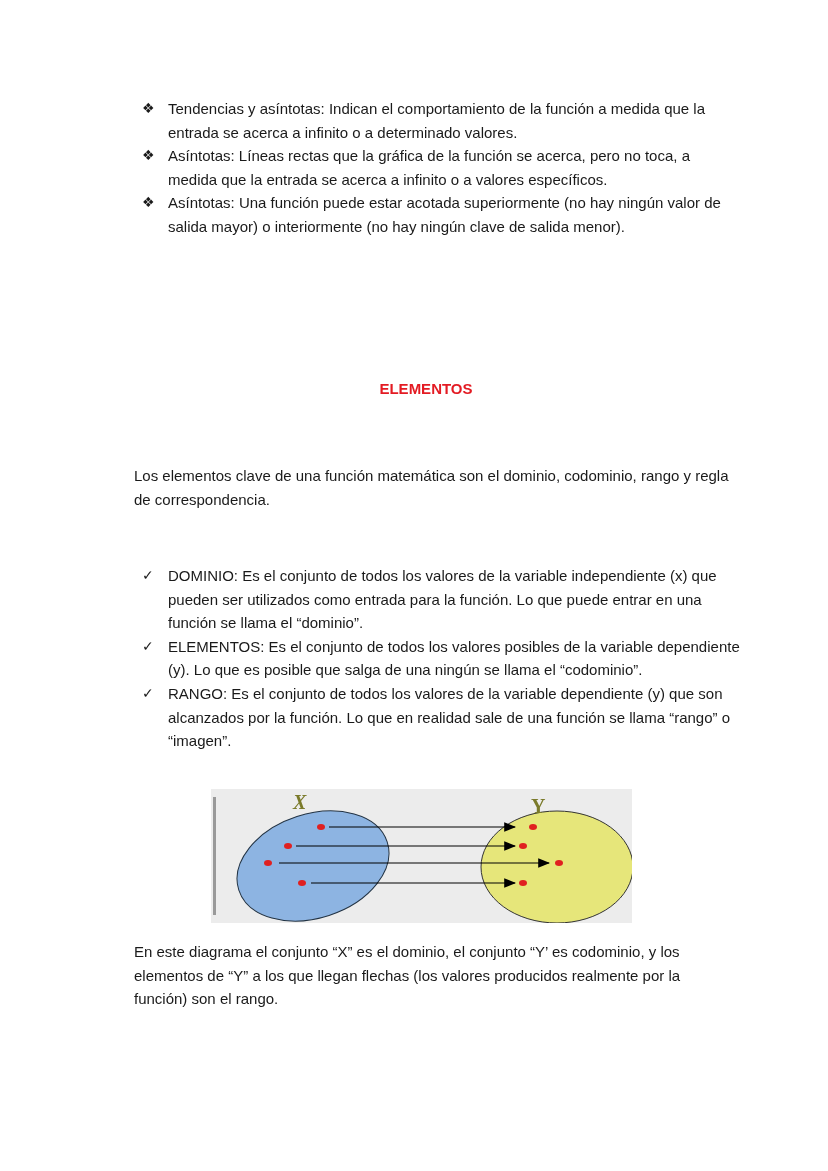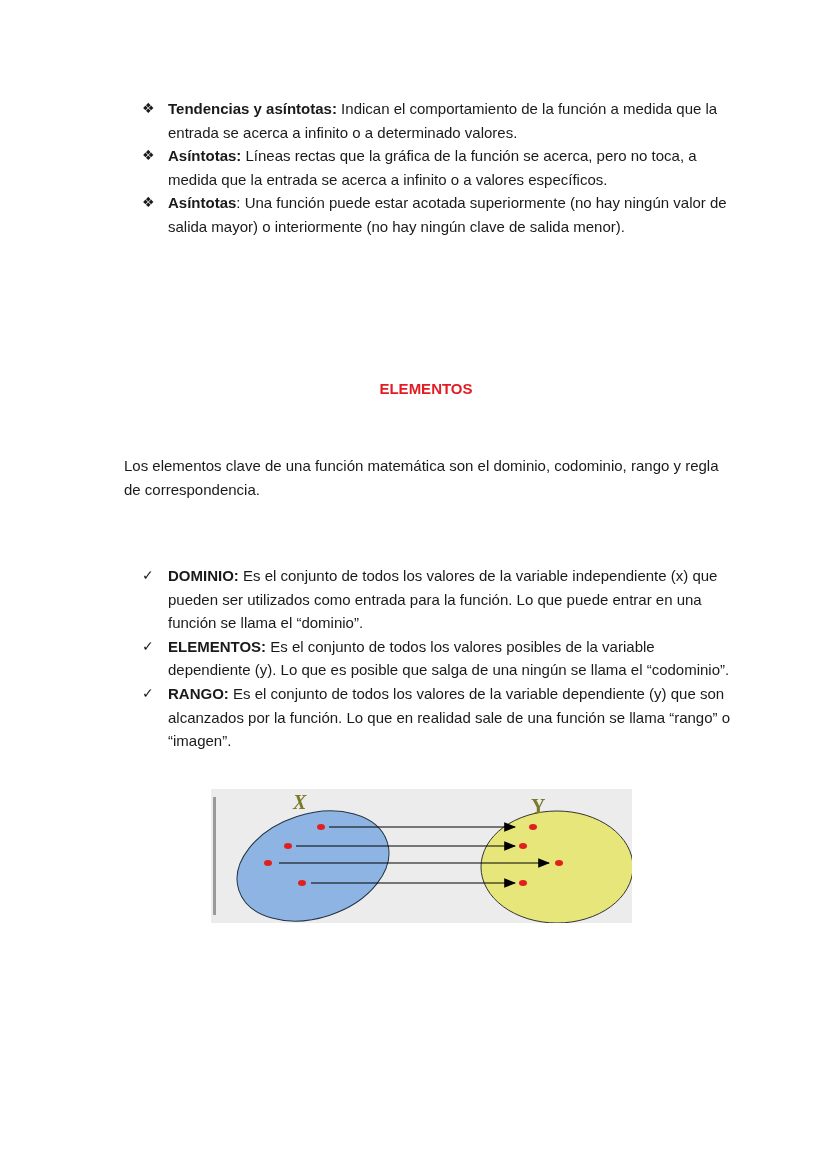--- a/index.html
+++ b/index.html
@@ -2,24 +2,24 @@
 <html><head>
 <meta charset="utf-8">
 <style>
   html, body { margin:0; padding:0; background:#ffffff; }
   body { width:828px; height:1171px; position:relative; overflow:hidden;
          font-family:"Liberation Sans", sans-serif; color:#1a1a1a; }
   .page { position:absolute; left:0; top:0; width:828px; height:1171px; }
   .list { position:absolute; left:140px; width:600px; margin:0; padding:0; list-style:none; }
   .list li { position:relative; padding-left:28px; font-size:15px; line-height:23.6px; }
   .list li .mark { position:absolute; left:2px; top:0; font-size:14px; }
-  b { font-weight:bold; }
+  b { font-weight:normal; }
   .title { position:absolute; left:12px; width:828px; top:380px; text-align:center;
            color:#e31b23; font-weight:bold; font-size:15px; }
-  .para { position:absolute; left:118px; width:600px; font-size:15px; line-height:23.6px; margin:6px; }
+  .para { position:absolute; left:118px; width:600px; font-size:15px; line-height:23.6px; margin:16px; }
   .diagram { position:absolute; left:211px; top:789px; width:421px; height:134px; background:#ececec; }
 </style>
 </head>
 <body>
 
 <div class="page">
 
   <ul class="list" style="top:97px;">
     <li><span class="mark">❖</span><b>Tendencias y asíntotas:</b><span> Indican el comportamiento de la función a medida que la entrada se acerca a infinito o a determinado valores.</span></li>
     <li><span class="mark">❖</span><b>Asíntotas:</b><span> Líneas rectas que la gráfica de la función se acerca, pero no toca, a medida que la entrada se acerca a infinito o a valores específicos.</span></li>
@@ -60,13 +60,14 @@
         <ellipse cx="57" cy="74" rx="4" ry="3"></ellipse>
         <ellipse cx="91" cy="94" rx="4" ry="3"></ellipse>
         <ellipse cx="322" cy="38" rx="4" ry="3"></ellipse>
         <ellipse cx="312" cy="57" rx="4" ry="3"></ellipse>
         <ellipse cx="348" cy="74" rx="4" ry="3"></ellipse>
         <ellipse cx="312" cy="94" rx="4" ry="3"></ellipse>
       </g>
     </svg>
   </div>
 
+  <p class="para" style="top:924px;">En este diagrama el conjunto “X” es el dominio, el conjunto “Y’ es codominio, y los elementos de “Y” a los que llegan flechas (los valores producidos realmente por la función) son el rango.</p>
 </div>
 
 </body></html>

